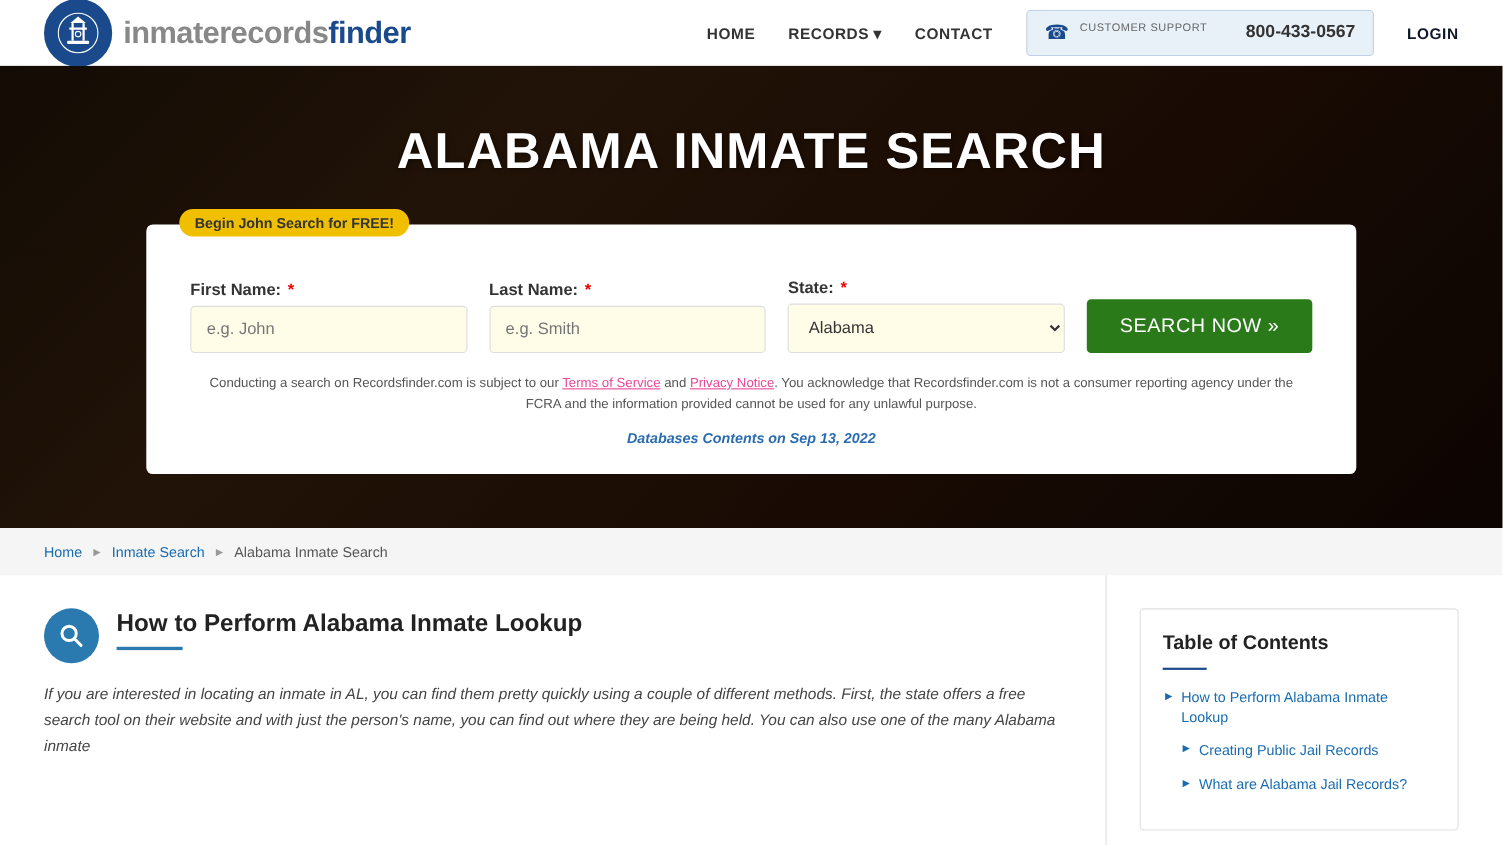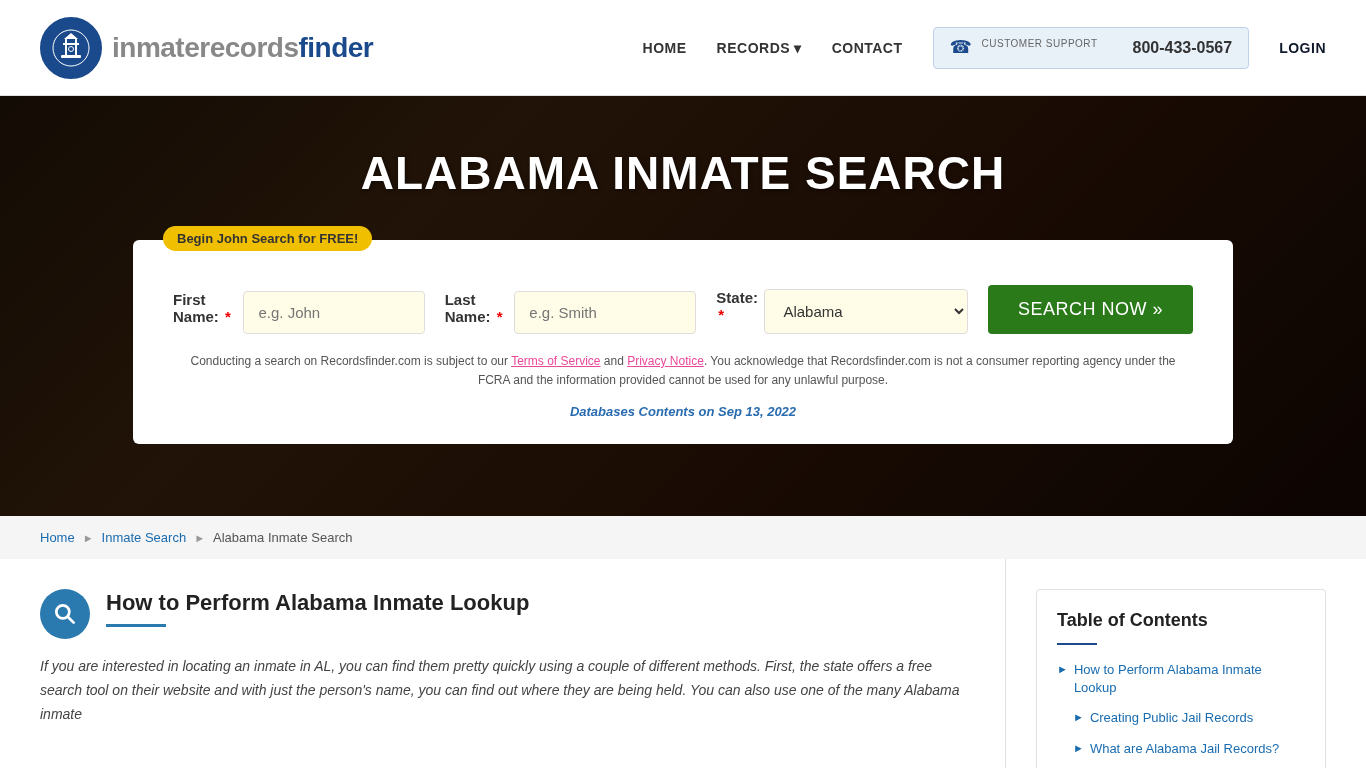--- a/index.html
+++ b/index.html
@@ -6,21 +6,21 @@
     body { font-family: Arial, sans-serif; font-size: 14px; color: #333; }
 
     
     .header {
       background: #fff;
       border-bottom: 1px solid #e0e0e0;
       padding: 10px 40px;
       display: flex;
       align-items: center;
       justify-content: space-between;
-      height: 96px;
+      height: 60px;
     }
     .logo-area {
       display: flex;
       align-items: center;
       gap: 10px;
       text-decoration: none;
     }
     .logo-icon {
       width: 62px;
       height: 62px;
@@ -142,21 +142,21 @@
       border-radius: 20px;
     }
     .form-row {
       display: flex;
       gap: 20px;
       align-items: flex-end;
       margin-bottom: 18px;
     }
     .form-group {
       display: flex;
-      flex-direction: row;
+      flex-direction: column;
       gap: 6px;
       flex: 1;
       margin-top: 19px;
     }
     .form-group label {
       font-size: 15px;
       font-weight: 600;
       color: #333;
     }
     .form-group label .required {

